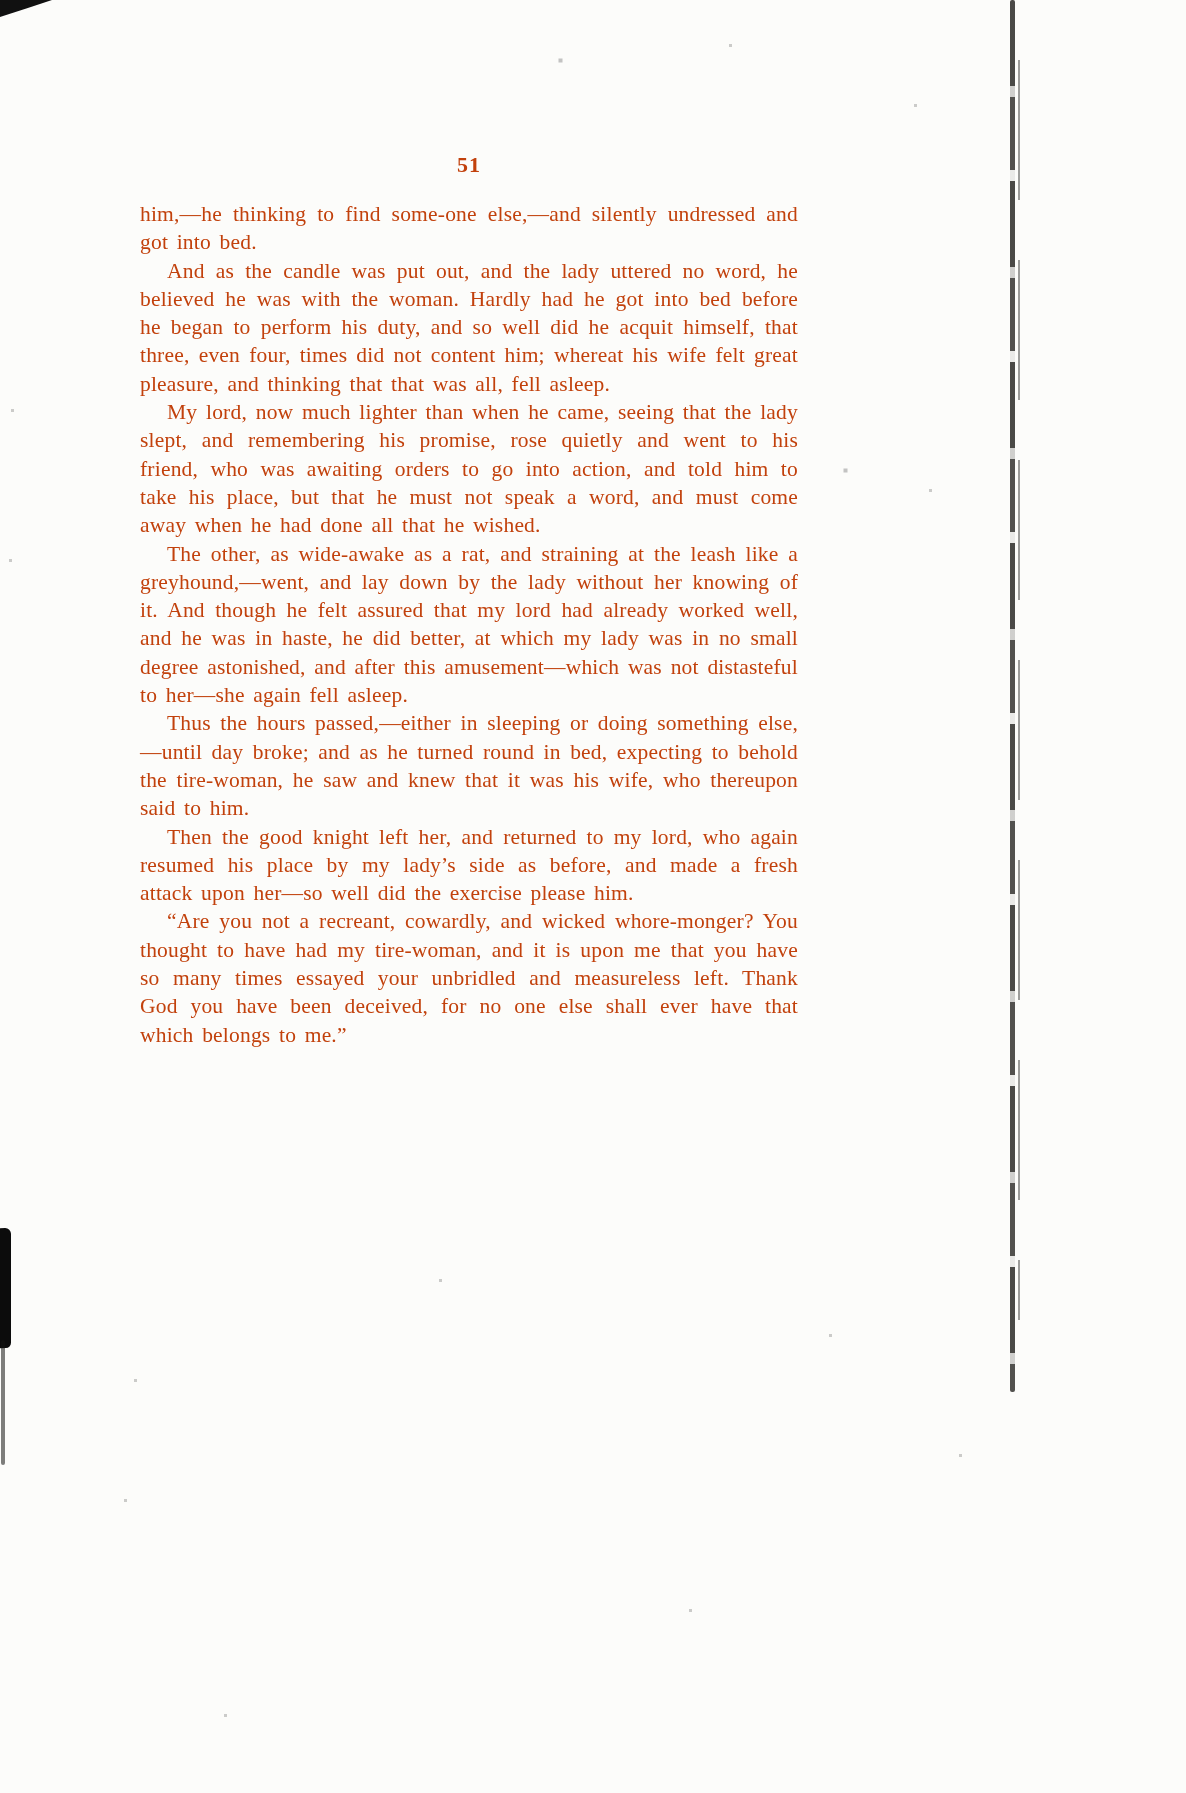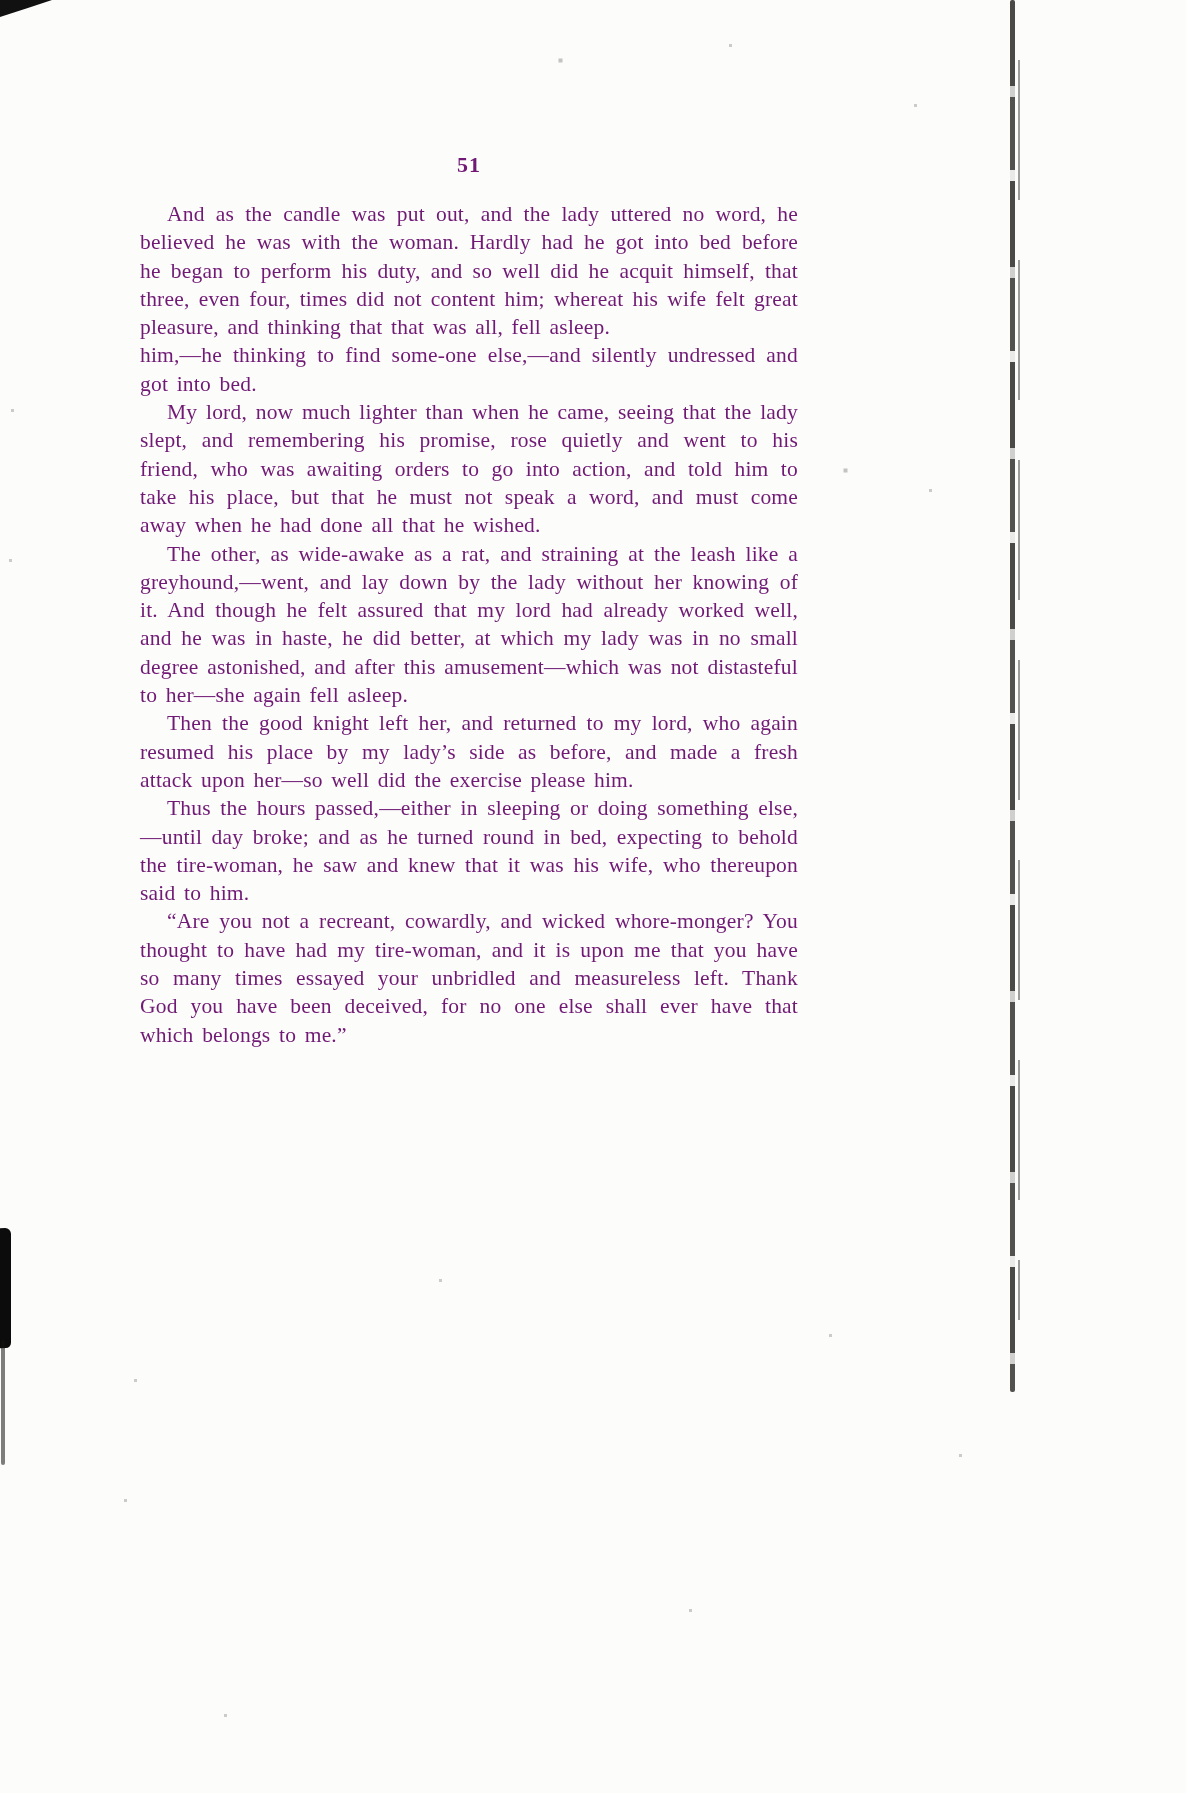--- a/index.html
+++ b/index.html
@@ -7,21 +7,21 @@
     padding: 0;
     background: #e8e8e6;
   }
   .page {
     position: relative;
     width: 1186px;
     height: 1793px;
     background: #fcfcfa;
     overflow: hidden;
     font-family: "Liberation Serif", "DejaVu Serif", serif;
-    color: #701a75;
+    color: #c2410c;
   }
   
   .artifact { position: absolute; pointer-events: none; }
   .corner-mark {
     left: 0; top: 0;
     width: 52px; height: 17px;
     background: #111;
     clip-path: polygon(0 0, 100% 0, 55% 45%, 0 100%);
   }
   .right-edge-line {
@@ -110,22 +110,22 @@
   <div class="artifact corner-mark"></div>
   <div class="artifact right-edge-line"></div>
   <div class="artifact right-edge-line2"></div>
   <div class="artifact left-edge-blob"></div>
   <div class="artifact left-edge-tail"></div>
   <div class="artifact speckles"></div>
 
   <div class="text-block">
     <div class="page-number">51</div>
 
+    <p class="para">him,—he thinking to find some-one else,—and silently undressed and got into bed.</p>
     <p class="para indent">And as the candle was put out, and the lady uttered no word, he believed he was with the woman.  Hardly had he got into bed before he began to perform his duty, and so well did he acquit himself, that three, even four, times did not content him; whereat his wife felt great pleasure, and thinking that that was all, fell asleep.</p>
-    <p class="para">him,—he thinking to find some-one else,—and silently undressed and got into bed.</p>
     <p class="para indent">My lord, now much lighter than when he came, seeing that the lady slept, and remembering his promise, rose quietly and went to his friend, who was awaiting orders to go into action, and told him to take his place, but that he must not speak a word, and must come away when he had done all that he wished.</p>
     <p class="para indent">The other, as wide-awake as a rat, and straining at the leash like a greyhound,—went, and lay down by the lady without her knowing of it.  And though he felt assured that my lord had already worked well, and he was in haste, he did better, at which my lady was in no small degree astonished, and after this amusement—which was not distasteful to her—she again fell asleep.</p>
+    <p class="para indent">Thus the hours passed,—either in sleeping or doing something else,—until day broke; and as he turned round in bed, expecting to behold the tire-woman, he saw and knew that it was his wife, who thereupon said to him.</p>
     <p class="para indent">Then the good knight left her, and returned to my lord, who again resumed his place by my lady’s side as before, and made a fresh attack upon her—so well did the exercise please him.</p>
-    <p class="para indent">Thus the hours passed,—either in sleeping or doing something else,—until day broke; and as he turned round in bed, expecting to behold the tire-woman, he saw and knew that it was his wife, who thereupon said to him.</p>
     <p class="para indent">“Are you not a recreant, cowardly, and wicked whore-monger?  You thought to have had my tire-woman, and it is upon me that you have so many times essayed your unbridled and measureless left.  Thank God you have been deceived, for no one else shall ever have that which belongs to me.”</p>
   </div>
 
 </div>
 
 </body></html>

